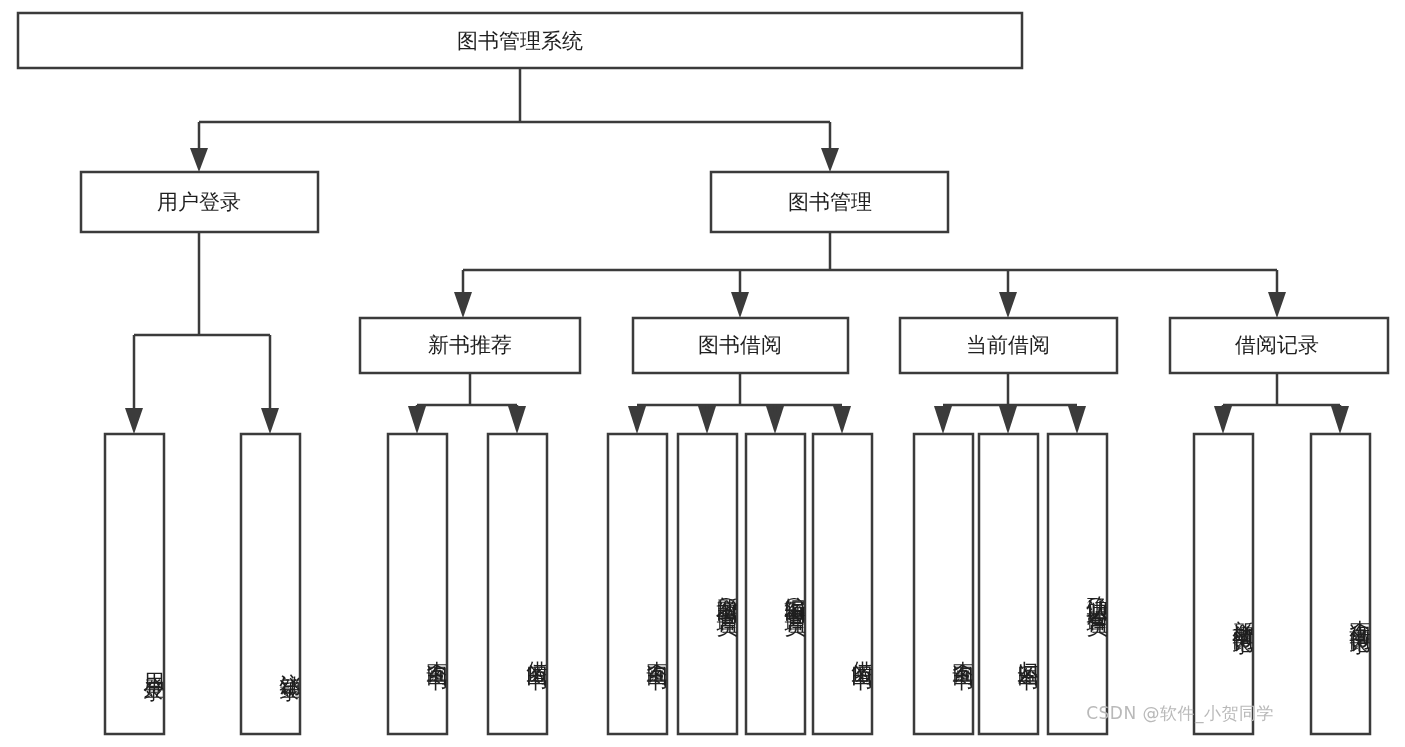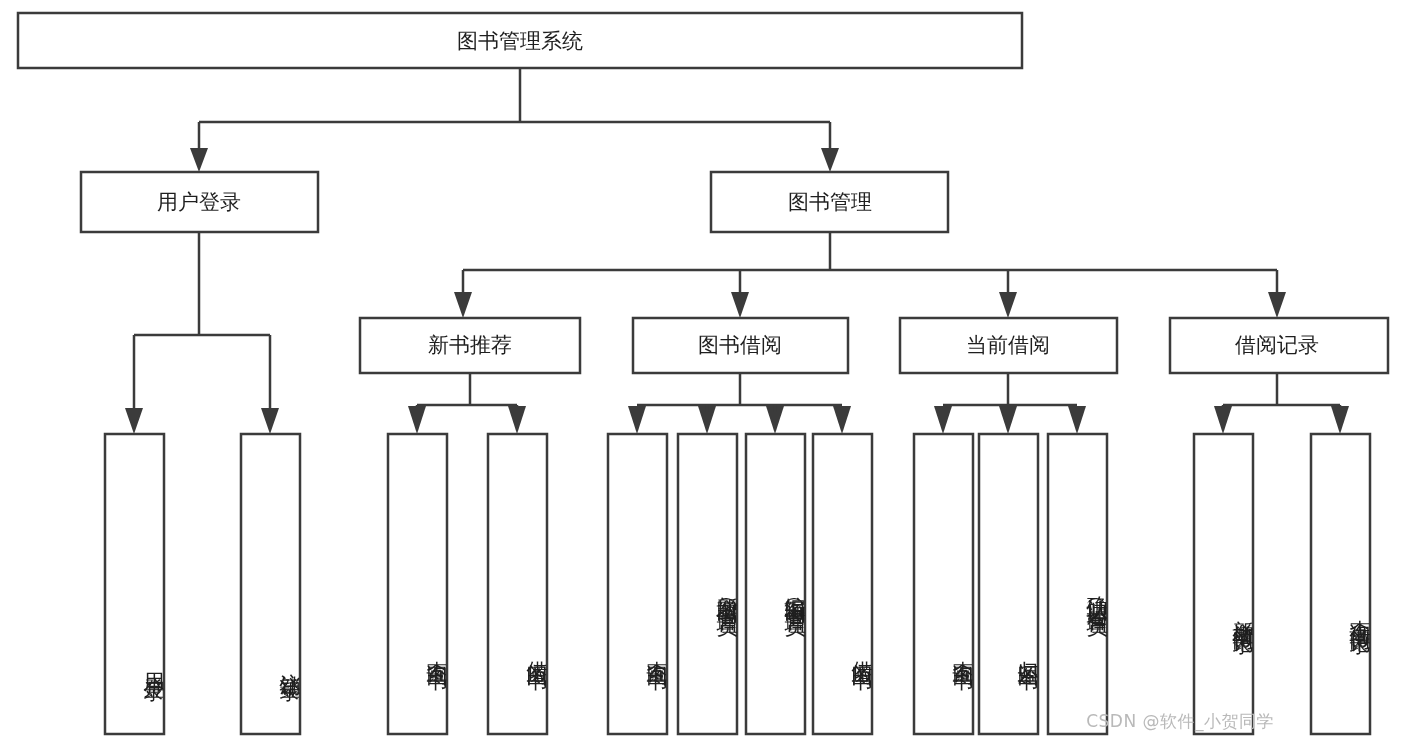--- a/index.html
+++ b/index.html
@@ -61,21 +61,21 @@
     line-height: 1;
     display: flex;
     align-items: flex-start;
     justify-content: center;
     white-space: nowrap;
     pointer-events: none;
   }
   .watermark {
     position: absolute;
     right: 10px;
-    bottom: 14px;
+    bottom: 22px;
     font-family: "DejaVu Sans", "Liberation Sans", sans-serif;
     font-size: 17px;
     color: #b9b9b9;
     letter-spacing: 0.5px;
     white-space: nowrap;
   }
 </style>
 </head>
 <body>
 

